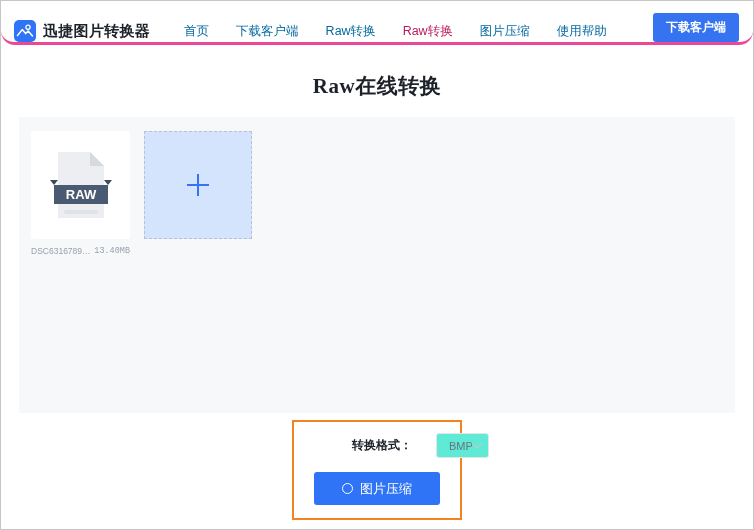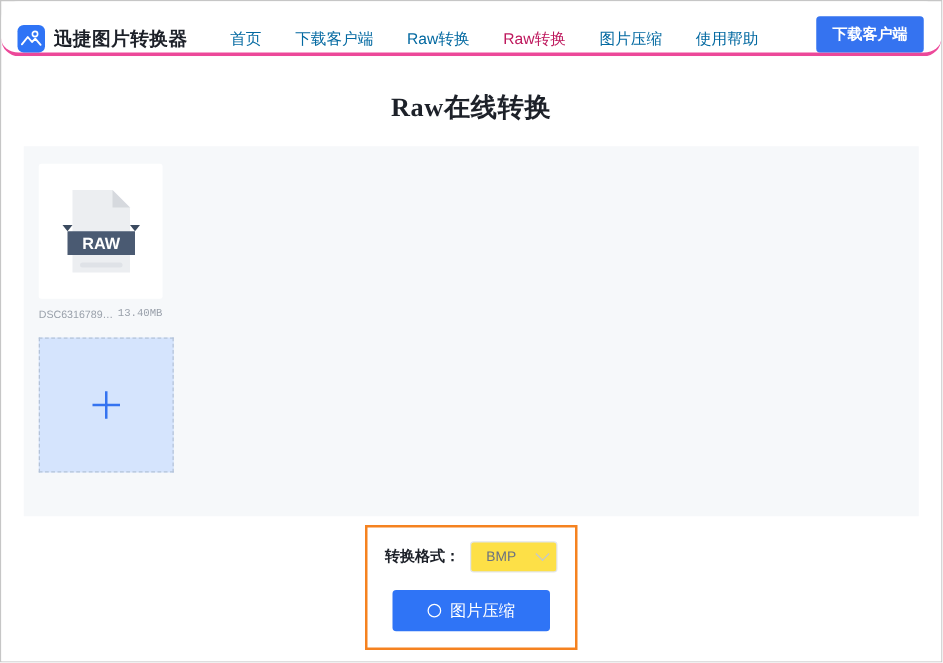--- a/index.html
+++ b/index.html
@@ -94,21 +94,21 @@
   }
 
   
   .file-area {
     margin-top: 17px;
     background: #f6f8fa;
     height: 296px;
     padding: 14px 12px;
     position: relative;
   }
-  .file-row { display: flex; gap: 14px; align-items: flex-start; flex-direction: column; }
+  .file-row { display: flex; gap: 14px; align-items: flex-start; }
 
   .file-card {
     width: 99px;
     cursor: pointer;
   }
   .file-thumb {
     width: 99px; height: 108px;
     background: #ffffff;
     border-radius: 2px;
     display: flex;
@@ -166,34 +166,36 @@
     display: flex;
     align-items: center;
     width: 100%;
     gap: 8px;
   }
   .format-label {
     font-size: 12px;
     color: #1d2129;
     font-weight: bold;
     white-space: nowrap;
+    margin-left: 44px;
   }
   .select {
     flex: 1;
     height: 25px;
     border: 1px solid #e2e5ea;
     border-radius: 3px;
-    background: #fde047;
+    background: #5eead4;
     display: flex;
     align-items: center;
     justify-content: space-between;
     padding: 0 7px 0 12px;
     font-size: 11px;
     color: #6b7280;
     cursor: pointer;
+    margin-left: 16px;
   }
   .chev {
     width: 8px; height: 8px;
     border-right: 1.3px solid #c2c7d0;
     border-bottom: 1.3px solid #c2c7d0;
     transform: rotate(45deg) translate(-2px,-2px);
   }
   .convert-btn {
     margin-top: 14px;
     width: 126px;

